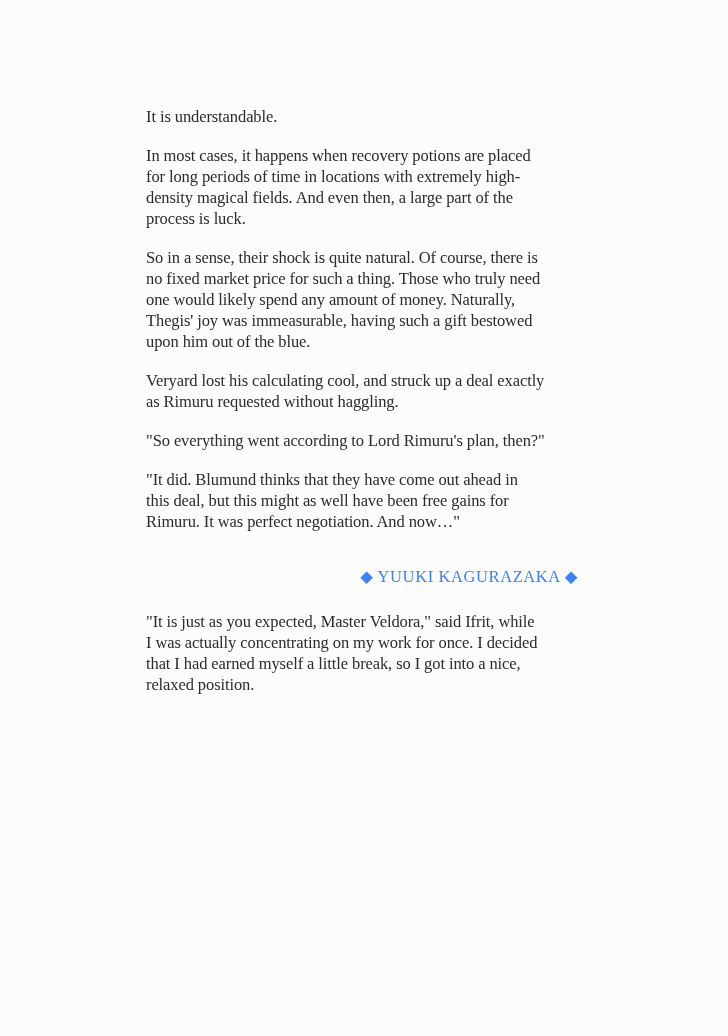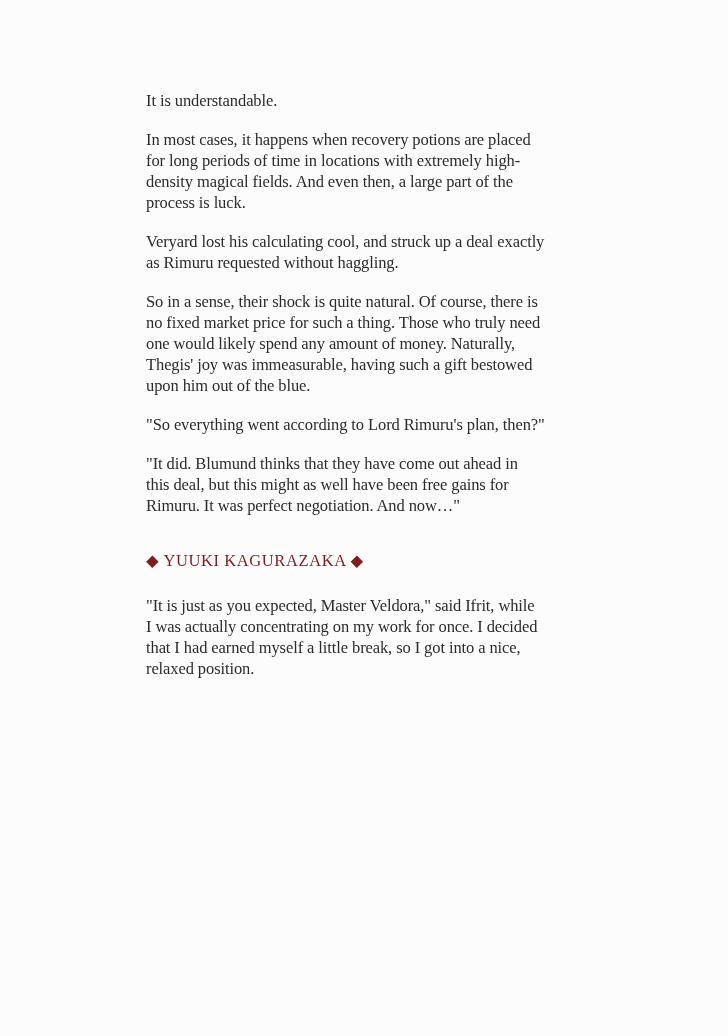--- a/index.html
+++ b/index.html
@@ -20,55 +20,55 @@
     font-family: "Liberation Serif", "DejaVu Serif", serif;
     color: #2b2b2b;
   }
   .text-column {
     position: absolute;
     left: 146px;
     top: 90px;
     width: 462px;
   }
   p.body-paragraph {
-    margin: 0 0 18px 0;
+    margin: 16px 0 18px 0;
     font-size: 16.5px;
     line-height: 21px;
     letter-spacing: -0.1px;
     white-space: pre;           
     text-rendering: optimizeLegibility;
   }
   p.section-heading {
     width: 432px;               
     margin: 34px 0 24px 0;
     font-size: 16.5px;
     line-height: 21px;
-    text-align: left;
+    text-align: right;
     letter-spacing: 0.6px;
     white-space: pre;
-    color: #7f1d1d;
+    color: #3b82f6;
   }
 </style>
 </head>
 <body>
 
 <div class="sheet">
   <div class="text-column">
     <p class="body-paragraph">It is understandable.</p>
     <p class="body-paragraph">In most cases, it happens when recovery potions are placed
 for long periods of time in locations with extremely high-
 density magical fields. And even then, a large part of the
 process is luck.</p>
-    <p class="body-paragraph">Veryard lost his calculating cool, and struck up a deal exactly
-as Rimuru requested without haggling.</p>
     <p class="body-paragraph">So in a sense, their shock is quite natural. Of course, there is
 no fixed market price for such a thing. Those who truly need
 one would likely spend any amount of money. Naturally,
 Thegis' joy was immeasurable, having such a gift bestowed
 upon him out of the blue.</p>
+    <p class="body-paragraph">Veryard lost his calculating cool, and struck up a deal exactly
+as Rimuru requested without haggling.</p>
     <p class="body-paragraph">"So everything went according to Lord Rimuru's plan, then?"</p>
     <p class="body-paragraph">"It did. Blumund thinks that they have come out ahead in
 this deal, but this might as well have been free gains for
 Rimuru. It was perfect negotiation. And now…"</p>
     <p class="section-heading">◆ YUUKI KAGURAZAKA ◆</p>
     <p class="body-paragraph">"It is just as you expected, Master Veldora," said Ifrit, while
 I was actually concentrating on my work for once. I decided
 that I had earned myself a little break, so I got into a nice,
 relaxed position.</p>
   </div>

